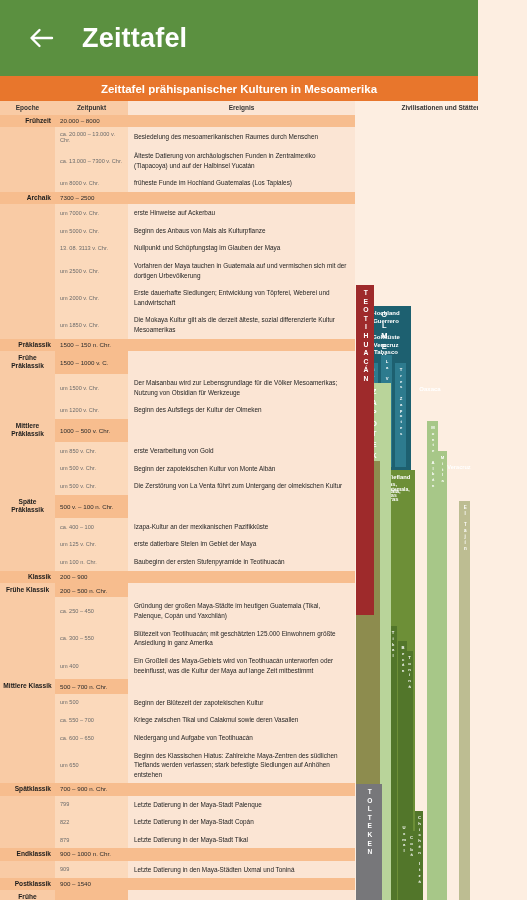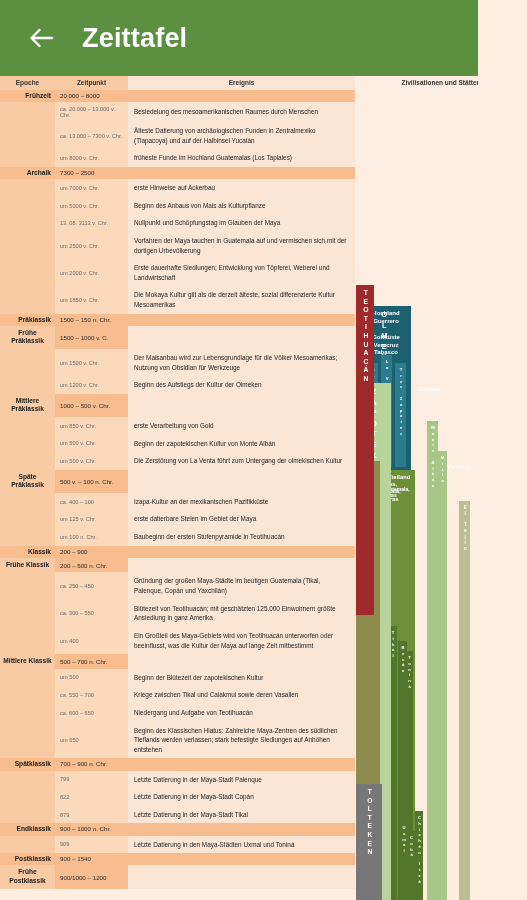--- a/index.html
+++ b/index.html
@@ -164,20 +164,21 @@
 
   <div class="appbar">
     <div class="back-arrow">
       <svg width="30" height="30" viewBox="0 0 30 30" aria-hidden="true">
         <path d="M26 15 H6 M13.5 7 L5.5 15 L13.5 23" fill="none" stroke="#ffffff" stroke-width="2.4" stroke-linecap="round" stroke-linejoin="round"></path>
       </svg>
     </div>
     <div class="appbar-title">Zeittafel</div>
   </div>
 
+  <div class="banner">Zeittafel prähispanischer Kulturen in Mesoamerika</div>
 
   <div class="tbl">
     <div class="row hdr">
       <div class="c-epoche">Epoche</div>
       <div class="c-zeit">Zeitpunkt</div>
       <div class="c-ereig">Ereignis</div>
       <div class="c-zivil">Zivilisationen und Stätten</div>
     </div>
     <div id="rows">
         <div class="row epochrow">

